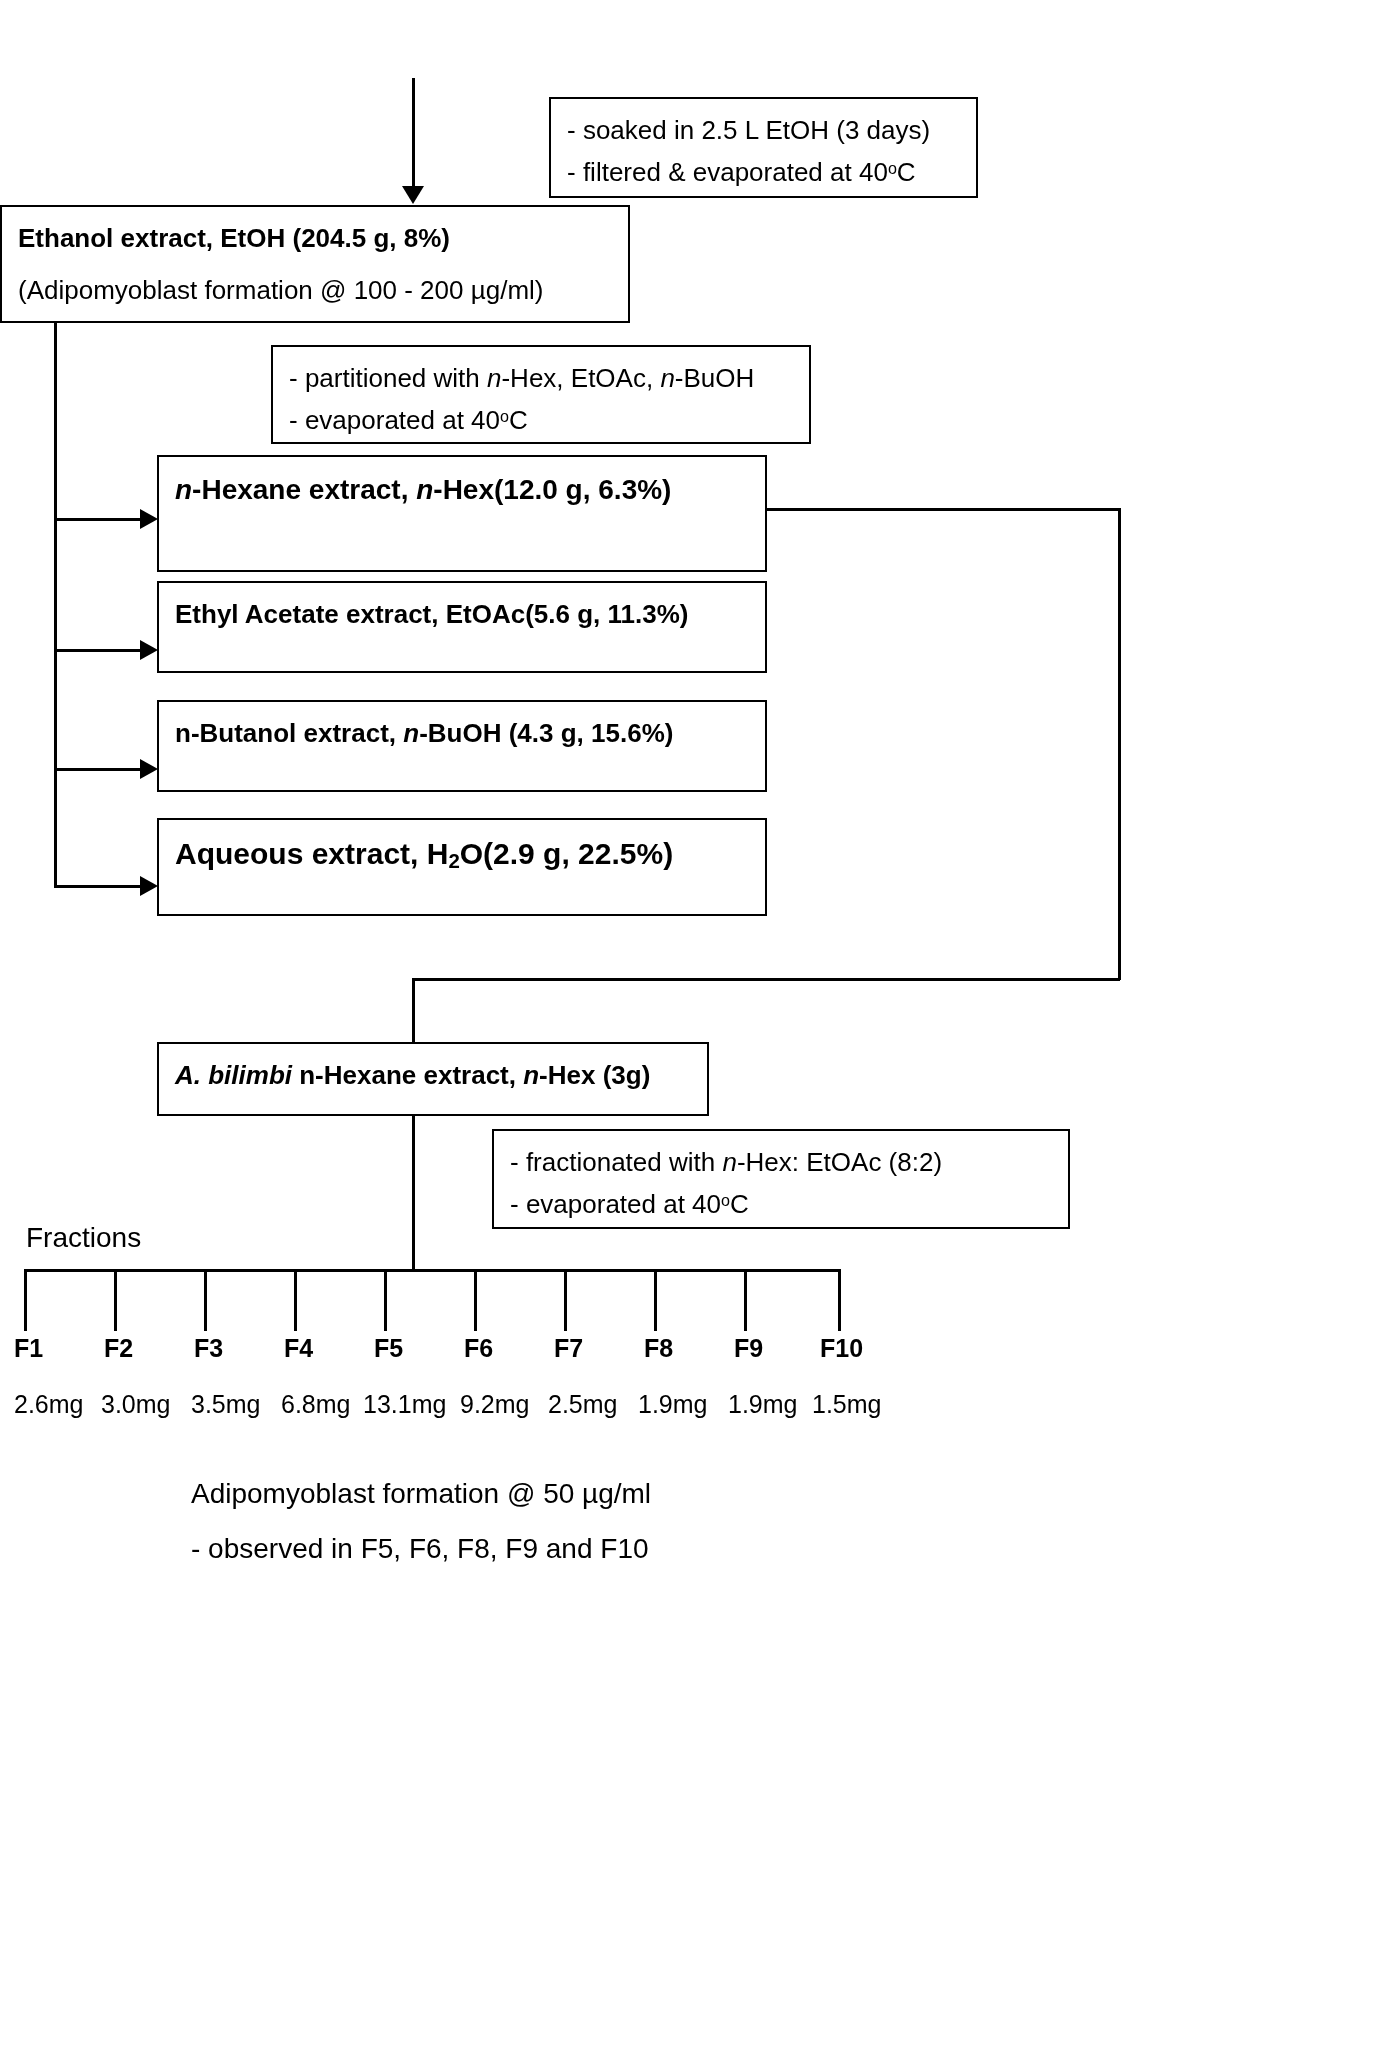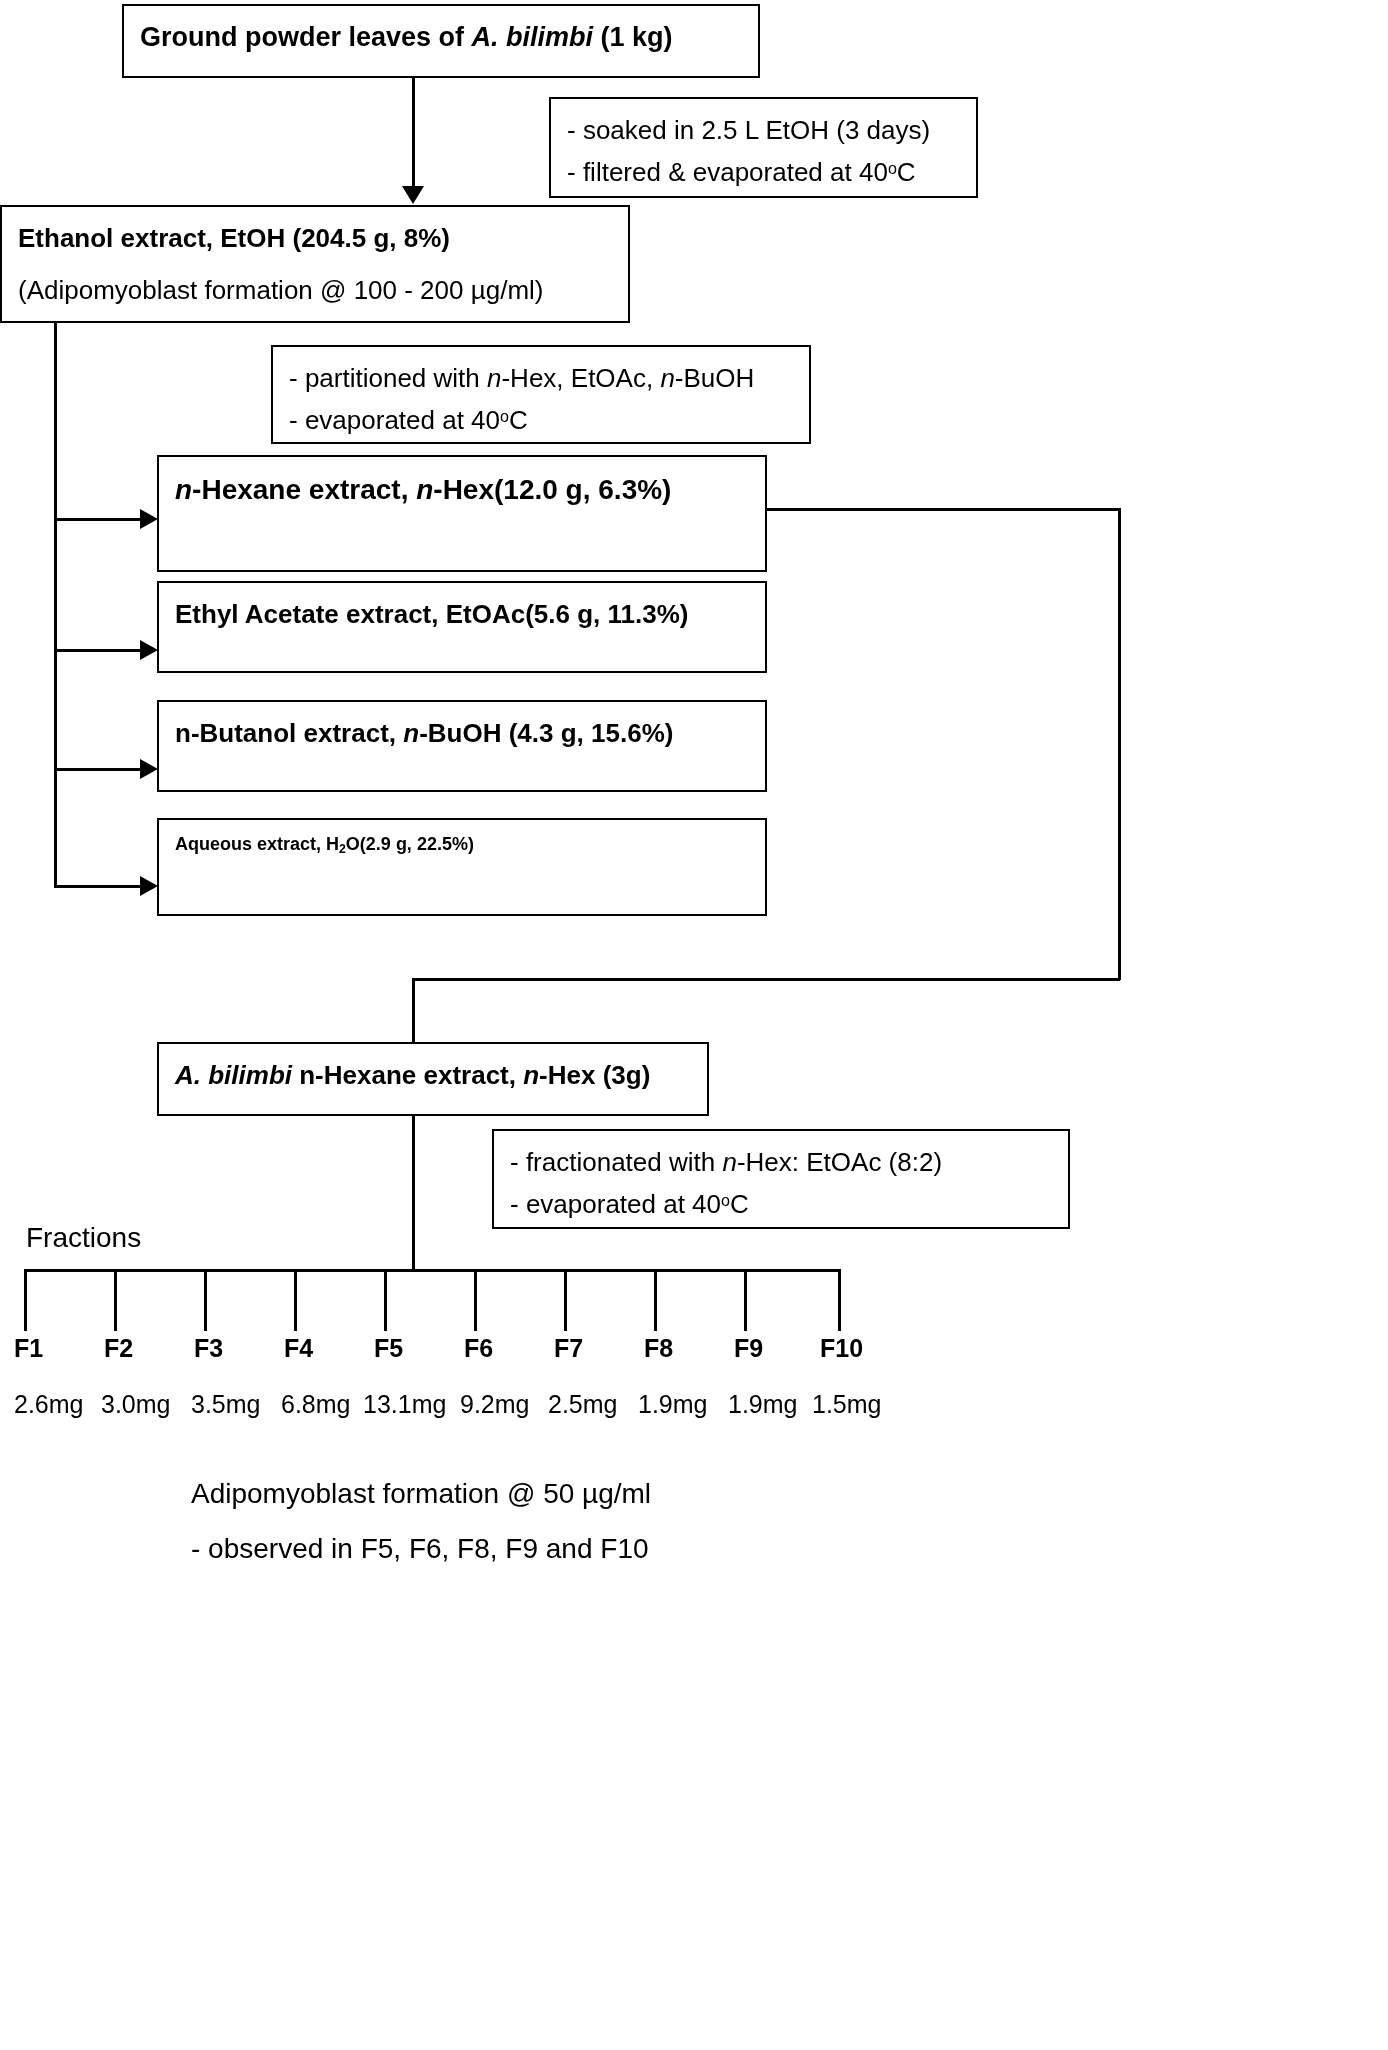--- a/index.html
+++ b/index.html
@@ -48,23 +48,20 @@
   .fr-weight{position:absolute;font-size:25px;white-space:nowrap;}
 
   sub{font-size:.68em;vertical-align:-0.22em;}
   sup{font-size:.62em;vertical-align:0.42em;}
 </style>
 </head>
 <body>
 
 <div class="stage">
 
-  <div class="box" style="left:122px;top:4px;width:638px;height:74px;font-size:27px;">
-    <span class="ln b"><span>Ground powder leaves of </span><span class="it">A. bilimbi</span><span> (1 kg)</span></span>
-  </div>
 
   <div class="vline" style="left:412px;top:78px;height:112px;"></div>
   <div class="arrow-down" style="left:402px;top:186px;"></div>
 
   <div class="box" style="left:549px;top:97px;width:429px;height:101px;font-size:26px;">
     <span class="ln">- soaked in 2.5 L EtOH (3 days)</span>
     <span class="ln"><span>- filtered &amp; evaporated at 40</span><sup>o</sup><span>C</span></span>
   </div>
 
   <div class="box" style="left:0px;top:205px;width:630px;height:118px;font-size:26px;">
@@ -96,21 +93,21 @@
   </div>
 
   <div class="box" style="left:157px;top:581px;width:610px;height:92px;font-size:26px;">
     <span class="ln b">Ethyl Acetate extract, EtOAc(5.6 g, 11.3%)</span>
   </div>
 
   <div class="box" style="left:157px;top:700px;width:610px;height:92px;font-size:26px;">
     <span class="ln b"><span>n-Butanol extract, </span><span class="it">n</span><span>-BuOH (4.3 g, 15.6%)</span></span>
   </div>
 
-  <div class="box" style="left:157px;top:818px;width:610px;height:98px;font-size:18px;">
+  <div class="box" style="left:157px;top:818px;width:610px;height:98px;font-size:30px;">
     <span class="ln b"><span>Aqueous extract, H</span><sub>2</sub><span>O(2.9 g, 22.5%)</span></span>
   </div>
 
   <div class="hline" style="left:767px;top:508px;width:353px;"></div>
   <div class="vline" style="left:1118px;top:508px;height:472px;"></div>
   <div class="hline" style="left:412px;top:978px;width:708px;"></div>
   <div class="vline" style="left:412px;top:978px;height:66px;"></div>
 
   <div class="box" style="left:157px;top:1042px;width:552px;height:74px;font-size:26px;">
     <span class="ln b"><span class="it">A. bilimbi</span><span> n-Hexane extract, </span><span class="it">n</span><span>-Hex (3g)</span></span>

